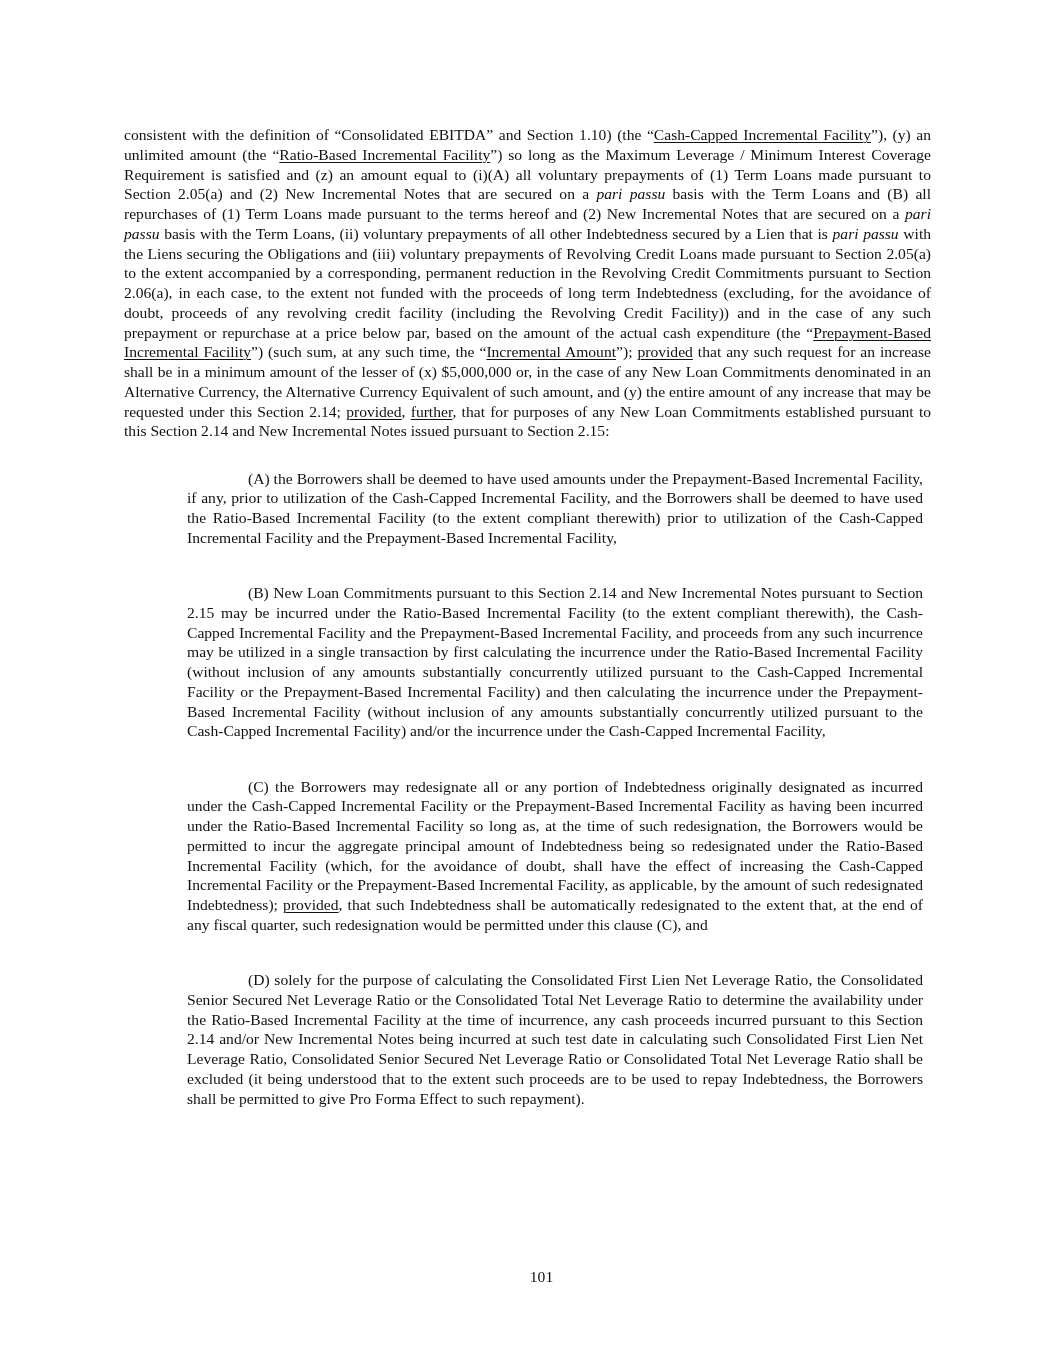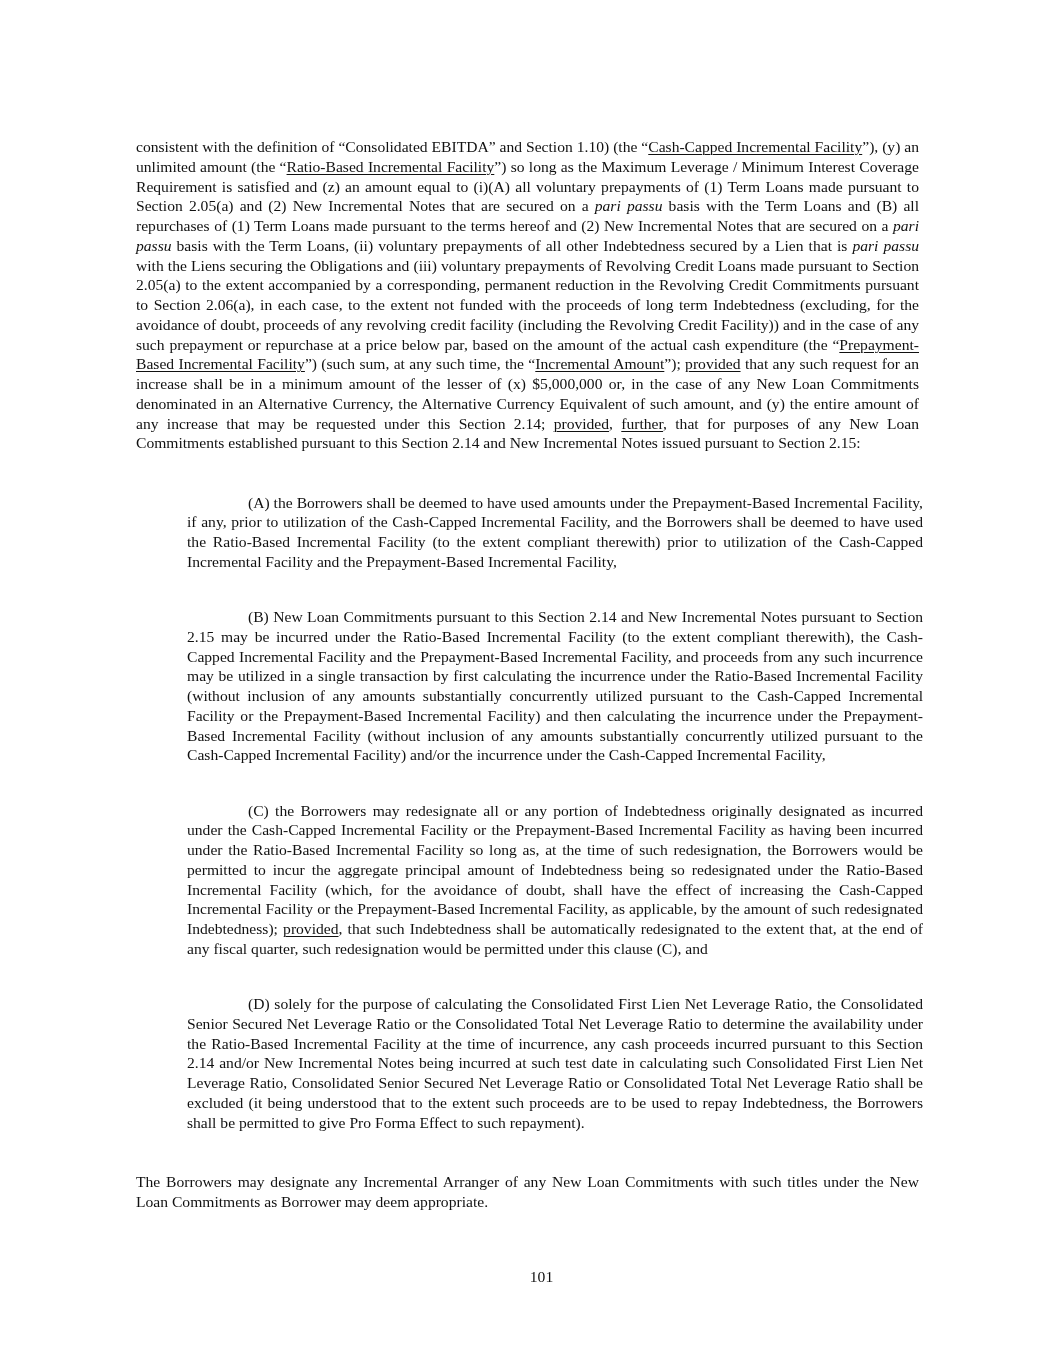--- a/index.html
+++ b/index.html
@@ -2,21 +2,21 @@
 <html><head>
 <meta charset="utf-8">
 <style>
   html, body { margin: 0; padding: 0; background: #ffffff; }
   body { width: 1055px; height: 1365px; position: relative; overflow: hidden; }
   .page {
     position: absolute; left: 124px; top: 125px; width: 807px;
     font-family: "Liberation Serif", serif; font-size: 15.6px; line-height: 19.75px;
     color: #111111; text-align: justify;
   }
-  .para { margin: 12px; }
+  .para { margin: 0; }
   .clause {
     margin: 8px; margin-left: 63px; text-indent: 61px;
   }
   .gap1 { height: 19.5px; }
   .u { text-decoration: underline; text-underline-offset: 2px; text-decoration-thickness: 1px; }
   .i { font-style: italic; }
   .page-number {
     position: absolute; left: 0; width: 1055px; top: 1268px; text-align: center;
     font-family: "Liberation Serif", serif; font-size: 15.6px; color: #111111; padding-left: 14px;
   }
@@ -28,16 +28,15 @@
   <p class="para"><span>consistent with the definition of “Consolidated EBITDA” and Section 1.10) (the “</span><span class="u">Cash-Capped Incremental Facility</span><span>”), (y) an unlimited amount (the “</span><span class="u">Ratio-Based Incremental Facility</span><span>”) so long as the Maximum Leverage / Minimum Interest Coverage Requirement is satisfied and (z) an amount equal to (i)(A) all voluntary prepayments of (1) Term Loans made pursuant to Section 2.05(a) and (2) New Incremental Notes that are secured on a </span><span class="i">pari passu</span><span> basis with the Term Loans and (B) all repurchases of (1) Term Loans made pursuant to the terms hereof and (2) New Incremental Notes that are secured on a </span><span class="i">pari passu</span><span> basis with the Term Loans, (ii) voluntary prepayments of all other Indebtedness secured by a Lien that is </span><span class="i">pari passu</span><span> with the Liens securing the Obligations and (iii) voluntary prepayments of Revolving Credit Loans made pursuant to Section 2.05(a) to the extent accompanied by a corresponding, permanent reduction in the Revolving Credit Commitments pursuant to Section 2.06(a), in each case, to the extent not funded with the proceeds of long term Indebtedness (excluding, for the avoidance of doubt, proceeds of any revolving credit facility (including the Revolving Credit Facility)) and in the case of any such prepayment or repurchase at a price below par, based on the amount of the actual cash expenditure (the “</span><span class="u">Prepayment-Based Incremental Facility</span><span>”) (such sum, at any such time, the “</span><span class="u">Incremental Amount</span><span>”); </span><span class="u">provided</span><span> that any such request for an increase shall be in a minimum amount of the lesser of (x) $5,000,000 or, in the case of any New Loan Commitments denominated in an Alternative Currency, the Alternative Currency Equivalent of such amount, and (y) the entire amount of any increase that may be requested under this Section 2.14; </span><span class="u">provided</span><span>, </span><span class="u">further</span><span>, that for purposes of any New Loan Commitments established pursuant to this Section 2.14 and New Incremental Notes issued pursuant to Section 2.15:</span></p>
   <div class="gap1"></div>
   <p class="clause"><span>(A) the Borrowers shall be deemed to have used amounts under the Prepayment-Based Incremental Facility, if any, prior to utilization of the Cash-Capped Incremental Facility, and the Borrowers shall be deemed to have used the Ratio-Based Incremental Facility (to the extent compliant therewith) prior to utilization of the Cash-Capped Incremental Facility and the Prepayment-Based Incremental Facility,</span></p>
   <div class="gap1"></div>
   <p class="clause"><span>(B) New Loan Commitments pursuant to this Section 2.14 and New Incremental Notes pursuant to Section 2.15 may be incurred under the Ratio-Based Incremental Facility (to the extent compliant therewith), the Cash-Capped Incremental Facility and the Prepayment-Based Incremental Facility, and proceeds from any such incurrence may be utilized in a single transaction by first calculating the incurrence under the Ratio-Based Incremental Facility (without inclusion of any amounts substantially concurrently utilized pursuant to the Cash-Capped Incremental Facility or the Prepayment-Based Incremental Facility) and then calculating the incurrence under the Prepayment-Based Incremental Facility (without inclusion of any amounts substantially concurrently utilized pursuant to the Cash-Capped Incremental Facility) and/or the incurrence under the Cash-Capped Incremental Facility,</span></p>
   <div class="gap1"></div>
   <p class="clause"><span>(C) the Borrowers may redesignate all or any portion of Indebtedness originally designated as incurred under the Cash-Capped Incremental Facility or the Prepayment-Based Incremental Facility as having been incurred under the Ratio-Based Incremental Facility so long as, at the time of such redesignation, the Borrowers would be permitted to incur the aggregate principal amount of Indebtedness being so redesignated under the Ratio-Based Incremental Facility (which, for the avoidance of doubt, shall have the effect of increasing the Cash-Capped Incremental Facility or the Prepayment-Based Incremental Facility, as applicable, by the amount of such redesignated Indebtedness); </span><span class="u">provided</span><span>, that such Indebtedness shall be automatically redesignated to the extent that, at the end of any fiscal quarter, such redesignation would be permitted under this clause (C), and</span></p>
   <div class="gap1"></div>
   <p class="clause"><span>(D) solely for the purpose of calculating the Consolidated First Lien Net Leverage Ratio, the Consolidated Senior Secured Net Leverage Ratio or the Consolidated Total Net Leverage Ratio to determine the availability under the Ratio-Based Incremental Facility at the time of incurrence, any cash proceeds incurred pursuant to this Section 2.14 and/or New Incremental Notes being incurred at such test date in calculating such Consolidated First Lien Net Leverage Ratio, Consolidated Senior Secured Net Leverage Ratio or Consolidated Total Net Leverage Ratio shall be excluded (it being understood that to the extent such proceeds are to be used to repay Indebtedness, the Borrowers shall be permitted to give Pro Forma Effect to such repayment).</span></p>
   <div class="gap1"></div>
-  <p class="para"><span>The Borrowers may designate any Incremental Arranger of any New Loan Commitments with such titles under the New Loan Commitments as Borrower may deem appropriate.</span></p>
 </div>
 
 <div class="page-number">101</div>
 
 </body></html>

